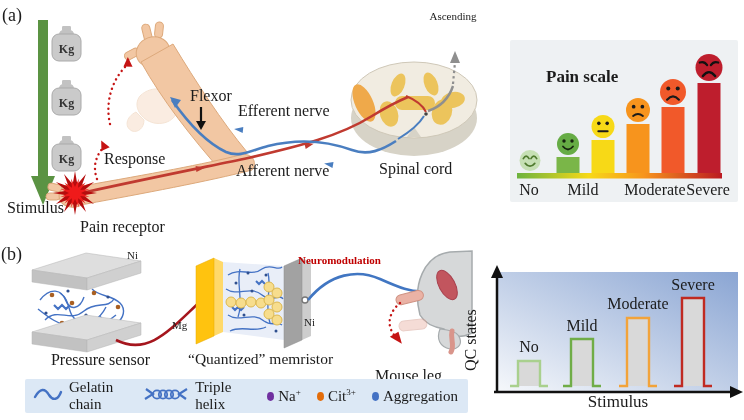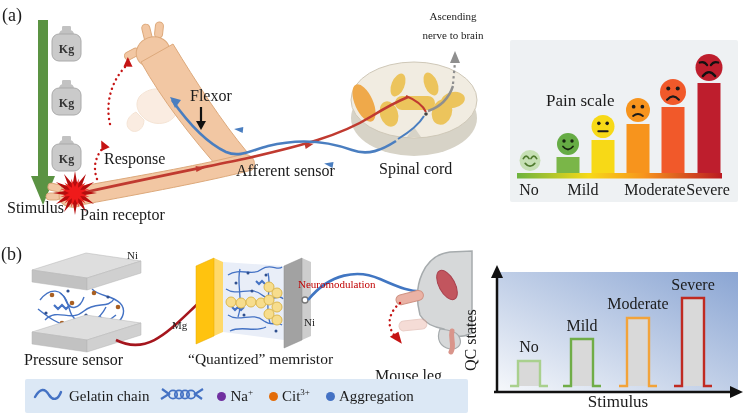--- a/index.html
+++ b/index.html
@@ -1,20 +1,20 @@
 <!DOCTYPE html>
 <html><head>
 <meta charset="utf-8">
 <style>
   html,body{margin:0;padding:0;background:#fff;}
   #fig{position:relative;width:744px;height:420px;background:#fff;overflow:hidden;
        font-family:"Liberation Serif","DejaVu Serif",serif;color:#1b1b1b;}
   .t{position:absolute;white-space:nowrap;line-height:1.1;}
   .fs18{font-size:18px;} .fs17{font-size:17px;} .fs16{font-size:16px;} .fs15{font-size:11px;}
-  .bold{font-weight:normal;margin-top:24px;}
+  .bold{font-weight:bold;}
   .ctr{transform:translateX(-50%);text-align:right;}
   .red{color:#c00000;}
   #pain-panel{position:absolute;left:510px;top:40px;width:228px;height:162px;background:#eef1f3;border-radius:2px;}
   #qc-bg{position:absolute;left:497px;top:272px;width:241px;height:120px;}
   #legend-strip{position:absolute;left:25px;top:379px;width:443px;height:34px;background:#dce8f5;
       border-radius:2px;display:flex;align-items:center;padding:0 0 0 8px;box-sizing:border-box;font-size:15px;}
   .leg-label{margin-right:10px;}
   .leg-icon{margin-right:6px;display:inline-block;}
   .leg-dot{width:9px;height:9px;border-radius:50%;display:inline-block;margin:0 4px 0 6px;}
   sup{font-size:9px;line-height:0;}
@@ -295,33 +295,33 @@
       </svg>
     <div class="t fs17 bold" style="left:36px;top:28px">Pain scale</div>
     <div class="t fs16 ctr" style="left:19px;top:141px">No</div>
     <div class="t fs16 ctr" style="left:73px;top:141px">Mild</div>
     <div class="t fs16 ctr" style="left:145px;top:141px">Moderate</div>
     <div class="t fs16 ctr" style="left:198px;top:141px">Severe</div>
   </div>
 
   <div class="t fs18" style="left:2px;top:6px">(a)</div>
   <div class="t fs16" style="left:7px;top:199px">Stimulus</div>
-  <div class="t fs16" style="left:80px;top:206px">Pain receptor</div>
+  <div class="t fs16" style="left:80px;top:218px">Pain receptor</div>
   <div class="t fs16" style="left:104px;top:150px">Response</div>
   <div class="t fs16" style="left:190px;top:87px">Flexor</div>
-  <div class="t fs16" style="left:236px;top:162px">Afferent sensor</div>
+  <div class="t fs16" style="left:238px;top:102px">Efferent nerve</div>
+  <div class="t fs16" style="left:236px;top:162px">Afferent nerve</div>
   <div class="t fs16" style="left:379px;top:160px">Spinal cord</div>
   <div class="t fs15" style="left:400px;top:7px;width:106px;text-align:center;white-space:normal;line-height:19px">
     <span style="display:block">Ascending</span>
-    <span style="display:block">nerve to brain</span>
   </div>
 
   <div class="t fs18" style="left:1px;top:245px">(b)</div>
   <div class="t fs15" style="left:127px;top:249px">Ni</div>
-  <div class="t fs16" style="left:24px;top:351px;width:126px;text-align:left">Pressure sensor</div>
+  <div class="t fs16" style="left:24px;top:351px;width:126px;text-align:right">Pressure sensor</div>
   <div class="t fs15" style="left:172px;top:319px">Mg</div>
   <div class="t fs15" style="left:304px;top:316px">Ni</div>
   <div class="t fs15 bold red" style="left:298px;top:254px">Neuromodulation</div>
   <div class="t" style="left:188px;top:350px;width:142px;text-align:center;font-size:15.5px">“Quantized” memristor</div>
   <div class="t fs16" style="left:375px;top:367px">Mouse leg</div>
 
   <div id="qc-ylab">QC states</div>
   <div class="t fs17" style="left:558px;top:393px;width:120px;text-align:center">Stimulus</div>
   <div class="t fs16 ctr" style="left:529px;top:338px">No</div>
   <div class="t fs16 ctr" style="left:582px;top:317px">Mild</div>
@@ -340,20 +340,21 @@
         <g stroke="#4472c4" fill="none" stroke-width="1.8">
           <circle cx="14" cy="8.5" r="4.2"></circle>
             <circle cx="20" cy="8.5" r="4.2"></circle>
           <circle cx="26" cy="8.5" r="4.2"></circle>
             <circle cx="32" cy="8.5" r="4.2"></circle>
           <path d="M2,13 L10,8 L3,3" stroke-width="2.2"></path>
           <path d="M44,3 L36,8 L43,13" stroke-width="2.2"></path>
         </g>
       </svg>
     </span>
+    <span class="leg-label">Triple helix</span>
     <span class="leg-dot" style="background: rgb(112, 48, 160);"></span>
     <span class="leg-label"><span>Na</span><sup>+</sup></span>
     <span class="leg-dot" style="background: rgb(227, 108, 9);"></span>
     <span class="leg-label"><span>Cit</span><sup>3+</sup></span>
     <span class="leg-dot" style="background: rgb(68, 114, 196);"></span>
     <span class="leg-label">Aggregation</span>
   </div>
 
 </div>
 

